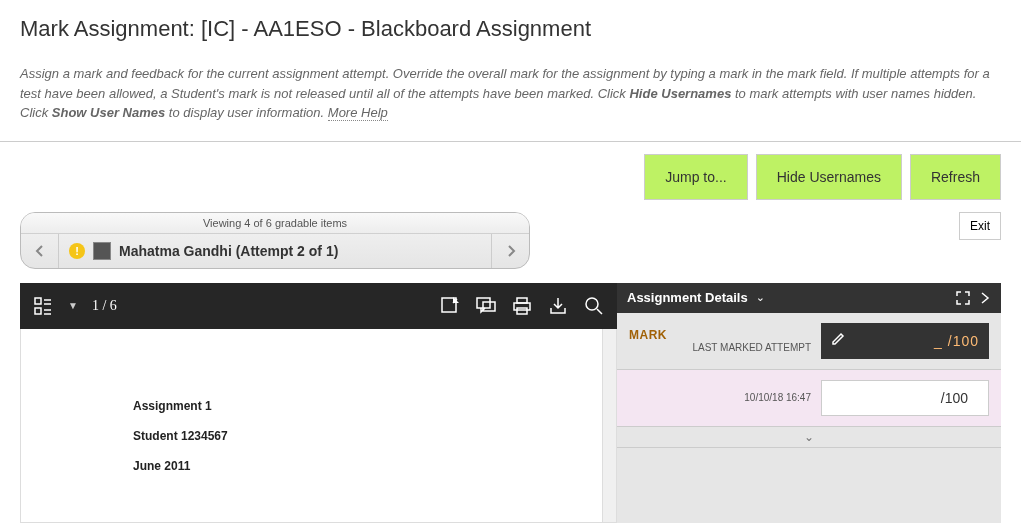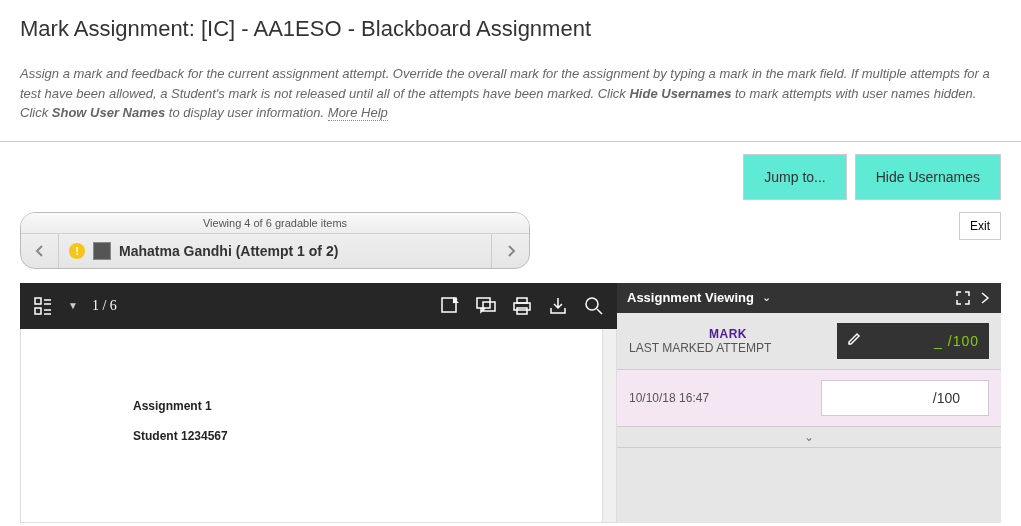--- a/index.html
+++ b/index.html
@@ -4,21 +4,21 @@
 <style>
 * { box-sizing: border-box; margin: 0; padding: 0; }
 body { font-family: "Helvetica Neue", Arial, sans-serif; color: #333; background: #fff; width: 1021px; }
 .header-area { padding: 16px 20px 8px; }
 .page-title { font-size: 22px; font-weight: 400; color: #333; margin-bottom: 22px; }
 .page-desc { font-size: 13px; font-style: italic; color: #666; line-height: 1.5; }
 .page-desc b { font-weight: 700; }
 .more-help { text-decoration: none; border-bottom: 1px dotted #888; color: #666; cursor: pointer; }
 .divider { border-top: 1px solid #ccc; margin-top: 10px; }
 .action-row { display: flex; justify-content: flex-end; gap: 8px; padding: 12px 20px; }
-.btn { border: 1px solid #ccc; background: #5eead4; padding: 14px 20px; font-size: 14px; color: #333; cursor: pointer; }
+.btn { border: 1px solid #ccc; background: #bef264; padding: 14px 20px; font-size: 14px; color: #333; cursor: pointer; }
 .pager-row { display: flex; align-items: flex-start; padding: 0 20px 14px; }
 .pager-box { width: 510px; border: 1px solid #bbb; border-radius: 15px; background: linear-gradient(#f4f4f4,#e5e5e5); overflow: hidden; }
 .pager-header { text-align: center; font-size: 11px; color: #555; padding: 4px 0; background: linear-gradient(#f9f9f9,#ededed); border-bottom: 1px solid #d0d0d0; }
 .pager-body { display: flex; align-items: stretch; }
 .pager-arrow { width: 38px; display: flex; align-items: center; justify-content: center; color: #888; cursor: pointer; font-size: 14px; }
 .pager-arrow.left { border-right: 1px solid #ccc; }
 .pager-arrow.right { border-left: 1px solid #ccc; }
 .pager-center { flex: 1; display: flex; align-items: center; gap: 8px; padding: 8px 10px; }
 .warn-icon { width: 16px; height: 16px; border-radius: 50%; background: #f5c518; display: flex; align-items: center; justify-content: center; font-size: 11px; font-weight: bold; color: #fff; }
 .avatar { width: 18px; height: 18px; background: #555; border: 1px solid #888; }
@@ -39,27 +39,27 @@
 .doc-line { font-size: 12px; font-weight: 700; color: #222; margin-bottom: 16px; margin-left: 18px; }
 .scroll-gutter{ width:14px; background:#f0f0f0; border-left:1px solid #ddd;}
 .side-col { width: 384px; background: #e6e6e6; display: flex; flex-direction: column; }
 .side-header { background: #333; color: #fff; height: 30px; display: flex; align-items: center; padding: 0 10px; gap: 8px; }
 .side-title { font-size: 13px; font-weight: 600; }
 .side-header .spacer { flex: 1; }
 .side-header .hicon { cursor: pointer; display:flex; align-items:center; }
 .side-header .hicon svg{ stroke:#fff; fill:none; stroke-width:1.5;}
 .mark-row { background: #e6e6e6; border-bottom: 1px solid #ccc; display: flex; align-items: center; padding: 10px 12px; gap: 10px; }
 .mark-labels { flex: 1; }
-.mark-label { font-size: 12px; font-weight: 700; letter-spacing: .5px; color: #4c1d95; text-align: center; }
-.mark-sub { font-size: 12px; color: #555; }
-.mark-box { width: 152px; height: 36px; background: #333; color: #84cc16; display: flex; align-items: center; justify-content: space-between; padding: 0 10px; }
+.mark-label { font-size: 12px; font-weight: 700; letter-spacing: .5px; color: #a16207; }
+.mark-sub { font-size: 10px; color: #555; text-align: right; }
+.mark-box { width: 168px; height: 36px; background: #333; color: #fdba74; display: flex; align-items: center; justify-content: space-between; padding: 0 10px; }
 .mark-box .pencil svg{ stroke:#fff; fill:none; stroke-width:1.5;}
 .mark-score { font-size: 14px; letter-spacing:1px; }
 .attempt-row { background: #f4e6f2; border-bottom: 1px solid #ccc; display: flex; align-items: center; padding: 10px 12px; gap: 10px; }
-.attempt-box { width: 168px; height: 36px; background: #fff; border: 1px solid #ccc; display: flex; align-items: center; justify-content: flex-end; padding: 0 28px; font-size: 14px; color: #333; }
+.attempt-box { width: 168px; height: 36px; background: #fff; border: 1px solid #ccc; display: flex; align-items: center; justify-content: flex-end; padding: 0 20px; font-size: 14px; color: #333; }
 .expand-row { text-align: center; padding: 3px 0; background: #e6e6e6; border-bottom: 1px solid #ccc; cursor: pointer; color:#777; font-size:12px;}
 .submission-block { padding: 14px 12px 10px; }
 .submission-title { font-size: 13px; color: #555; margin-bottom: 10px; }
 .file-row { display: flex; align-items: center; gap: 8px; }
 .file-icon svg{ stroke:#888; fill:none; stroke-width:1.5;}
 .file-link { color: #1a6b63; font-size: 14px; text-decoration: underline; cursor: pointer; }
 .file-spacer { flex: 1; }
 .download-btn { width: 32px; height: 32px; border: 3px solid #e87600; display: flex; align-items: center; justify-content: center; cursor: pointer; background:#f4f4f4;}
 .download-btn svg{ stroke:#555; fill:none; stroke-width:2;}
 </style>
@@ -71,35 +71,36 @@
   <p class="page-desc">
     <span>Assign a mark and feedback for the current assignment attempt. Override the overall mark for the assignment by typing a mark in the mark field. If multiple attempts for a test have been allowed, a Student's mark is not released until all of the attempts have been marked. Click </span><b>Hide Usernames</b><span> to mark attempts with user names hidden. Click </span><b>Show User Names</b><span> to display user information. </span><a class="more-help">More Help</a>
   </p>
 </div>
 
 <div class="divider"></div>
 
 <div class="action-row">
   <button class="btn">Jump to...</button>
   <button class="btn">Hide Usernames</button>
+  <button class="btn">Refresh</button>
 </div>
 
 <div class="pager-row">
   <div class="pager-box">
     <div class="pager-header">Viewing 4 of 6 gradable items</div>
     <div class="pager-body">
       <div class="pager-arrow left">
         <svg width="10" height="14" viewBox="0 0 10 14">
             <path d="M7 2 L2 7 L7 12" stroke="#888" fill="none" stroke-width="2"></path>
           </svg>
       </div>
       <div class="pager-center">
         <span class="warn-icon">!</span>
         <span class="avatar"></span>
-        <span class="student-name">Mahatma Gandhi (Attempt 1 of 2)</span>
+        <span class="student-name">Mahatma Gandhi (Attempt 2 of 1)</span>
       </div>
       <div class="pager-arrow right">
         <svg width="10" height="14" viewBox="0 0 10 14">
             <path d="M3 2 L8 7 L3 12" stroke="#888" fill="none" stroke-width="2"></path>
           </svg>
       </div>
     </div>
   </div>
   <div class="exit-wrap">
     <button class="exit-btn">Exit</button>
@@ -154,29 +155,30 @@
             <circle cx="9" cy="9" r="6"></circle>
             <line x1="14" y1="14" x2="19" y2="19"></line>
           </svg>
       </span>
     </div>
     <div class="doc-viewer">
       <div class="doc-page-area">
         <div class="doc-page">
           <div class="doc-line">Assignment 1</div>
           <div class="doc-line">Student 1234567</div>
+          <div class="doc-line">June 2011</div>
         </div>
       </div>
       <div class="scroll-gutter"></div>
     </div>
   </div>
 
   <div class="side-col">
     <div class="side-header">
-      <span class="side-title">Assignment Viewing</span>
+      <span class="side-title">Assignment Details</span>
       <span style="font-size:11px;">⌄</span>
       <span class="spacer"></span>
       <span class="hicon">
         <svg width="16" height="16" viewBox="0 0 16 16">
             <path d="M2 6 L2 2 L6 2 M10 2 L14 2 L14 6 M14 10 L14 14 L10 14 M6 14 L2 14 L2 10"></path>
           </svg>
       </span>
       <span class="hicon">
         <svg width="12" height="16" viewBox="0 0 12 16">
             <path d="M3 3 L9 8 L3 13"></path>

